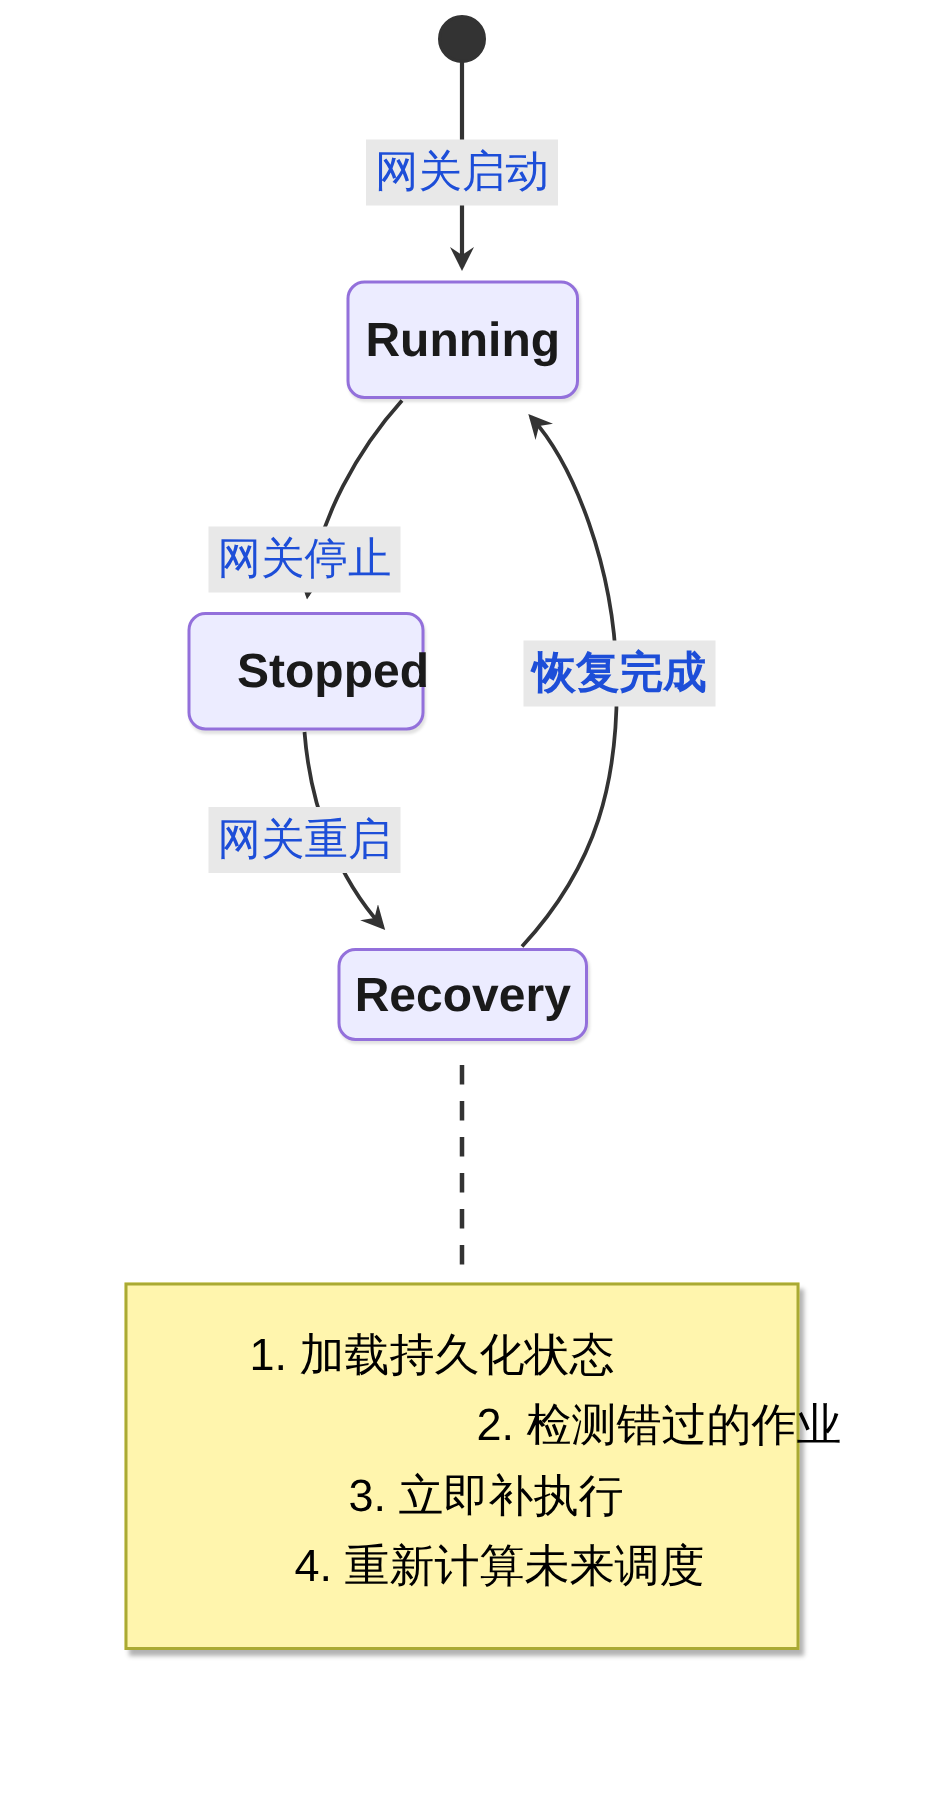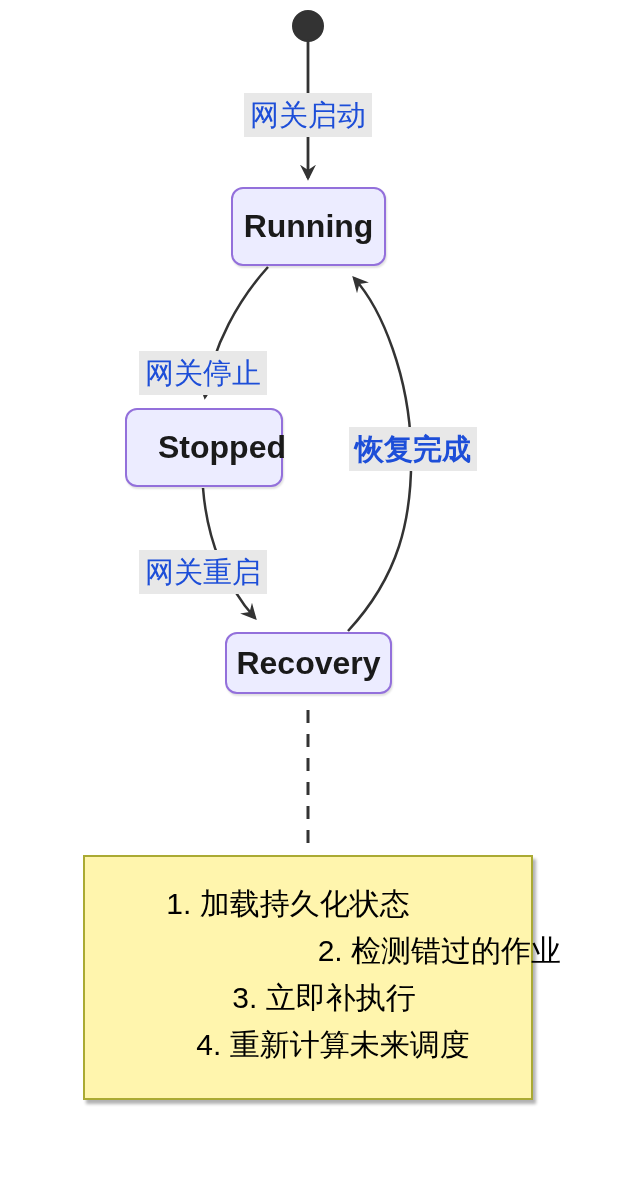--- a/index.html
+++ b/index.html
@@ -47,21 +47,21 @@
     color: #1d4ed8;
     font-size: 29px;
     line-height: 44px;
     height: 44px;
     padding: 0 6px;
     white-space: nowrap;
   }
   .label-start   { left: 308px; top: 93px;  }
   .label-stop    { left: 203px; top: 315px; margin-top: 36px; }
   .label-done    { left: 413px; top: 427px; font-weight: bold; }
-  .label-restart { left: 203px; top: 538px; margin-top: 12px; }
+  .label-restart { left: 203px; top: 538px; }
 
   .note-box {
     position: absolute;
     box-sizing: border-box;
     left: 83px;
     top: 855px;
     width: 450px;
     height: 245px;
     background: #fff5ad;
     border: 2px solid #aaaa33;

